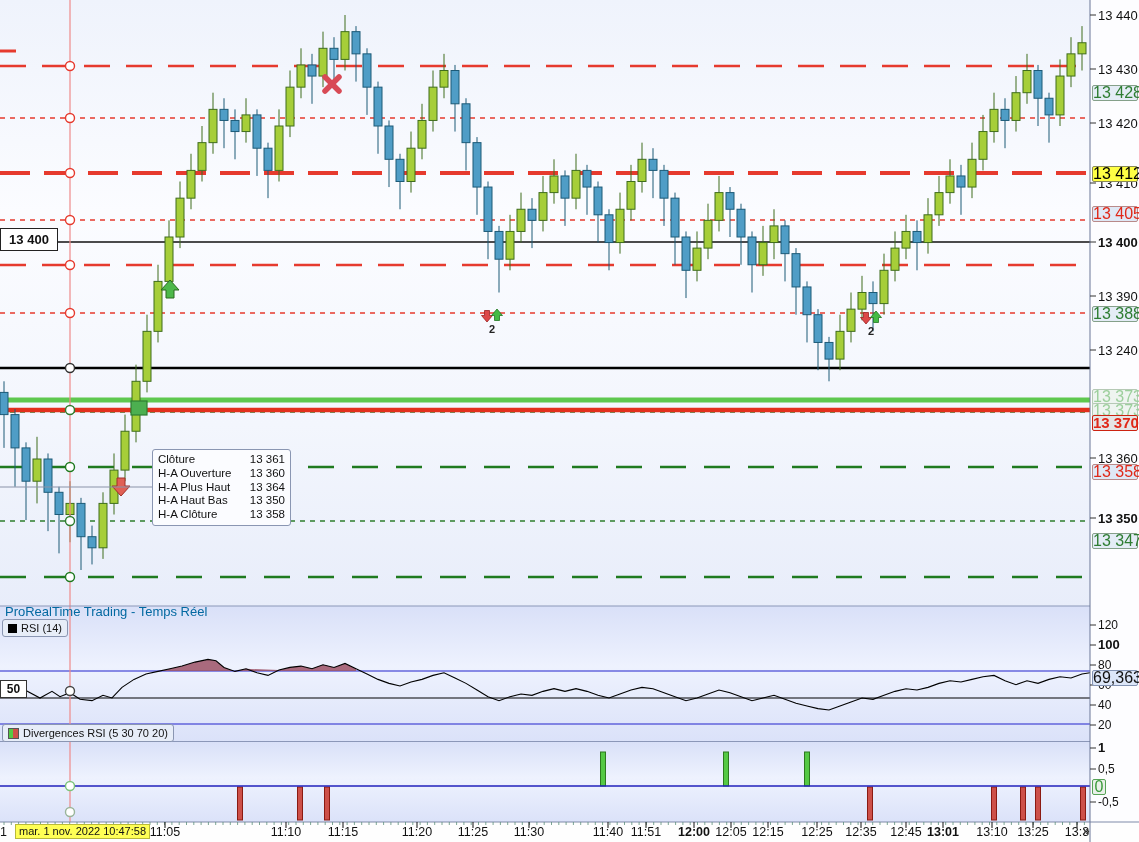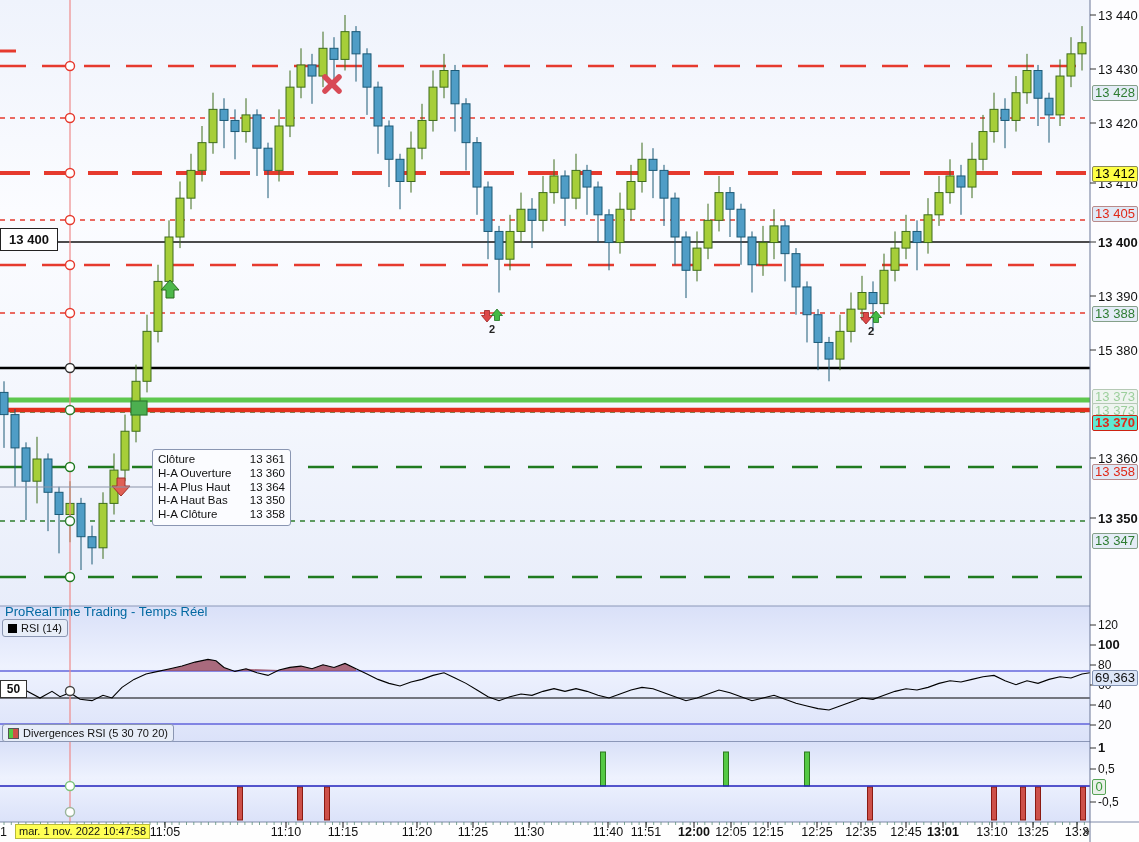--- a/index.html
+++ b/index.html
@@ -2,26 +2,26 @@
 <html><head>
 <meta charset="utf-8">
 <style>
   html,body{margin:0;padding:0;background:#fff;}
   .stage{position:relative;width:1139px;height:842px;overflow:hidden;
          font-family:"Liberation Sans",sans-serif;background:#fff;}
   .stage svg{position:absolute;left:0;top:0;}
   .abs{position:absolute;}
   .tick-label{position:absolute;left:1098px;color:#111;font-size:13px;line-height:13px;white-space:nowrap;}
   .tick-label.bold{font-weight:bold;}
-  .axis-box{position:absolute;left:1092px;width:44px;height:14px;font-size:13px;line-height:14px;
+  .axis-box{position:absolute;left:1092px;width:44px;height:14px;font-size:16px;line-height:14px;
             text-align:center;white-space:nowrap;border-radius:2px;}
   .b-green{color:#2e7d32;border:1px solid #85a08a;background:#e4ecf6;}
   .b-yellow{color:#000;border:1px solid #8a8a5a;background:#ffff44;}
   .b-red{color:#e02818;border:1px solid #b98a8a;background:#dfe8f5;}
-  .b-redbold{color:#e02818;border:1px solid #cc2211;background:#5eead4;font-weight:bold;font-size:13px;}
+  .b-redbold{color:#e02818;border:1px solid #cc2211;background:#e5e5e5;font-weight:bold;font-size:15px;}
   .b-pale{color:#9ccf9c;border:1px solid #b5c9b5;background:#eef4f0;}
   .b-blue{color:#111;border:1px solid #8494b4;background:#dce6f8;}
   .b-zerogreen{color:#3a9a3a;border:1px solid #57a357;background:#e9f0e9;width:12px;left:1092px;}
   .left-price-box{left:0;top:228px;width:56px;height:21px;background:#fff;border:1px solid #222;
                   color:#111;font-size:13px;font-weight:bold;text-align:center;line-height:21px;}
   .prt-title{left:5px;top:604px;font-size:13px;color:#0369a1;white-space:nowrap;}
   .legend-box{height:16px;background:#e7edf8;border:1px solid #8a96b2;border-radius:3px;
               display:flex;align-items:center;gap:4px;padding:0 5px;font-size:11px;color:#111;white-space:nowrap;}
   .rsi-legend{left:2px;top:619px;}
   .div-legend{left:2px;top:724px;}
@@ -727,21 +727,21 @@
 
   <div class="abs left-price-box">13 400</div>
 
   <div id="price-ticks" style="position: absolute; left: 0px; top: 0px;">
       <div class="tick-label" style="top: 9px;">13 440</div>
       <div class="tick-label" style="top: 63px;">13 430</div>
       <div class="tick-label" style="top: 117px;">13 420</div>
       <div class="tick-label" style="top: 177px;">13 410</div>
       <div class="tick-label bold" style="top: 236px;">13 400</div>
       <div class="tick-label" style="top: 290px;">13 390</div>
-      <div class="tick-label" style="top: 344px;">15 380</div>
+      <div class="tick-label" style="top: 344px;">13 240</div>
       <div class="tick-label" style="top: 452px;">13 360</div>
       <div class="tick-label bold" style="top: 512px;">13 350</div>
     </div>
   <div id="price-boxes" style="position: absolute; left: 0px; top: 0px;">
       <div class="axis-box b-green" style="top: 85px;">13 428</div>
       <div class="axis-box b-yellow" style="top: 166px;">13 412</div>
       <div class="axis-box b-red" style="top: 206px;">13 405</div>
       <div class="axis-box b-green" style="top: 306px;">13 388</div>
       <div class="axis-box b-pale" style="top: 389px;">13 373</div>
       <div class="axis-box b-pale" style="top: 403px;">13 373</div>

